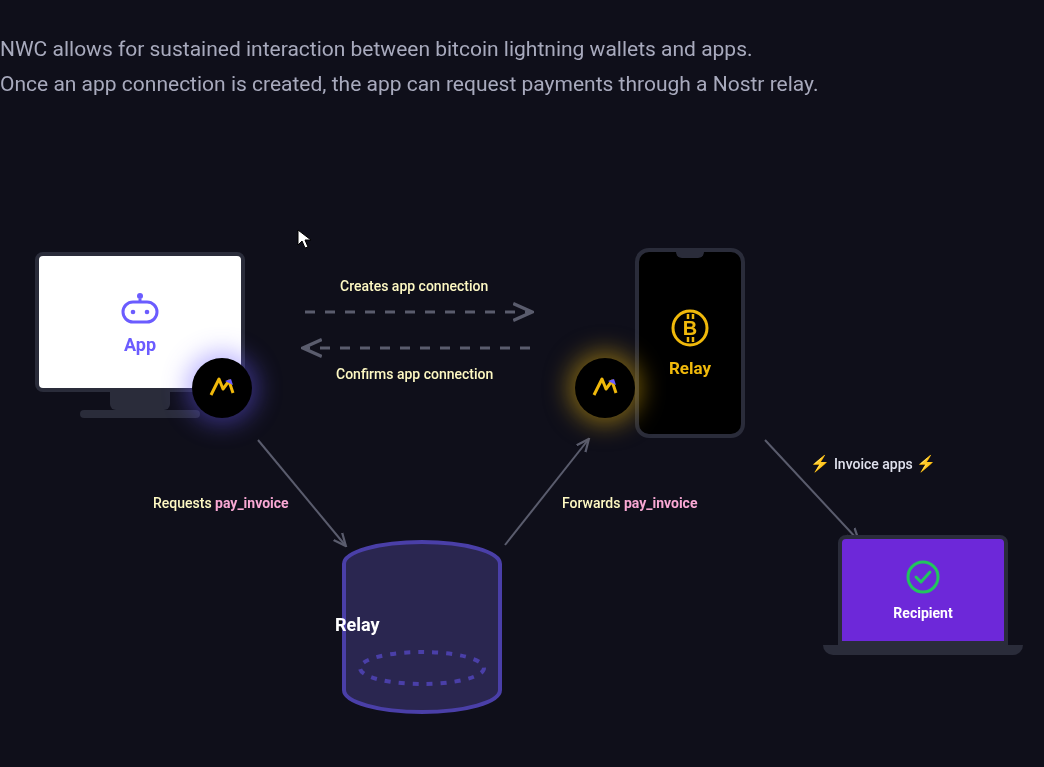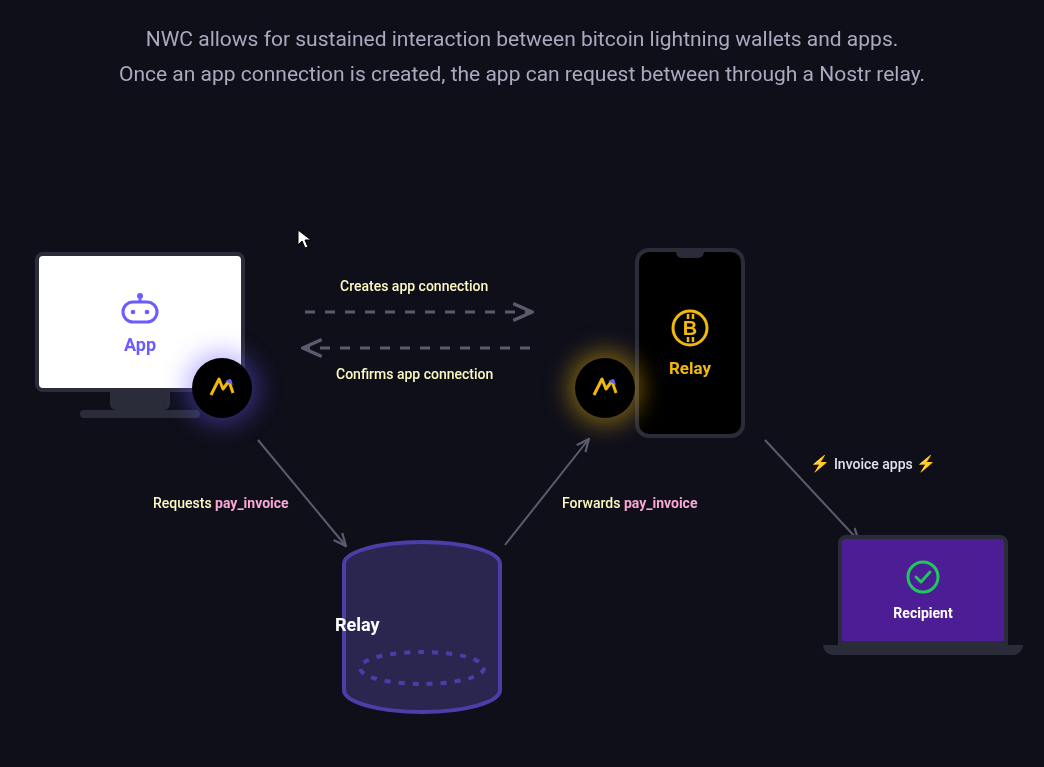--- a/index.html
+++ b/index.html
@@ -1,55 +1,55 @@
 <!DOCTYPE html>
 <html><head>
 <meta charset="utf-8">
 <style>
   * { box-sizing: border-box; margin: 0; padding: 0; }
   html, body { width: 1044px; height: 767px; background: #0F0F1A; font-family: -apple-system, BlinkMacSystemFont, "Segoe UI", Roboto, sans-serif; color: #cccccc; overflow: hidden; }
   .canvas { position: relative; width: 1044px; height: 767px; }
-  .heading { text-align: center; padding-top: 22px; font-size: 21px; color: #a8aabd; line-height: 1.65; font-weight: 400; }
+  .heading { padding-top: 32px; font-size: 21px; color: #a8aabd; line-height: 1.65; font-weight: 400; }
   
   .pos { position: absolute; }
   .label { font-size: 14px; color: #fef9c3; font-weight: 500; }
   .label-bold { font-weight: 700; color: #f9a8d4; }
   .lightning { color: #f0b90b; }
   
   .monitor-frame { width: 210px; height: 140px; border: 4px solid #2a2c3a; border-radius: 8px; background: #ffffff; display:flex; align-items:center; justify-content:center; flex-direction:column; }
   .monitor-stand { width: 60px; height: 18px; background: #2a2c3a; border-radius: 0 0 6px 6px; margin: 0 auto; }
   .monitor-base { width: 120px; height: 8px; background: #2a2c3a; border-radius: 4px; margin: 0 auto; }
   .app-label { color: #6b5cff; font-size: 18px; font-weight: 700; margin-top: 8px; }
   
   .phone-frame { width: 110px; height: 190px; border: 4px solid #2a2c3a; border-radius: 14px; background: #000; display:flex; align-items:center; justify-content:center; flex-direction:column; position:relative; }
   .phone-notch { position:absolute; top:0; left:50%; transform:translateX(-50%); width:28px; height:6px; background:#2a2c3a; border-radius: 0 0 6px 6px; }
   .wallet-label { color: #f0b90b; font-size: 17px; font-weight: 700; margin-top: 10px; }
   
   .nwc-badge { width: 60px; height: 60px; border-radius: 50%; background: #000; display:flex; align-items:center; justify-content:center; }
   .nwc-glow-purple { box-shadow: 0 0 25px 6px rgba(107,92,255,0.45); }
   .nwc-glow-gold { box-shadow: 0 0 25px 6px rgba(240,185,11,0.5); }
   
-  .laptop-screen { width: 170px; height: 110px; border: 4px solid #2a2c3a; border-radius: 8px 8px 0 0; background:#4c1d95; display:flex; align-items:center; justify-content:center; flex-direction:column; }
+  .laptop-screen { width: 170px; height: 110px; border: 4px solid #2a2c3a; border-radius: 8px 8px 0 0; background:#6d28d9; display:flex; align-items:center; justify-content:center; flex-direction:column; }
   .laptop-base { width: 200px; height: 10px; background:#2a2c3a; border-radius: 0 0 10px 10px; margin: 0 auto; }
   .recipient-label { color:#fff; font-size:14px; font-weight:700; margin-top:10px; }
   
   .relay-label { position:absolute; width:100%; text-align:left; top:74px; color:#fff; font-weight:700; font-size:18px; }
   
   svg.overlay { position:absolute; top:0; left:0; pointer-events:none; }
   
   .cursor { position:absolute; }
 </style>
 </head>
 <body>
 
 <div class="canvas">
 
   <div class="heading">
     <div>NWC allows for sustained interaction between bitcoin lightning wallets and apps.</div>
-    <div>Once an app connection is created, the app can request between through a Nostr relay.</div>
+    <div>Once an app connection is created, the app can request payments through a Nostr relay.</div>
   </div>
 
   <svg class="overlay" width="1044" height="767">
     <defs>
       <marker id="arrow-gray" viewBox="0 0 10 10" refX="8" refY="5" markerWidth="7" markerHeight="7" orient="auto-start-reverse">
         <path d="M 0 1 L 9 5 L 0 9" fill="none" stroke="#5a5c6d" stroke-width="1.6"></path>
       </marker>
     </defs>
 
     <line x1="305" y1="312" x2="530" y2="312" stroke="#5a5c6d" stroke-width="3" stroke-dasharray="10 10" marker-end="url(#arrow-gray)"></line>

